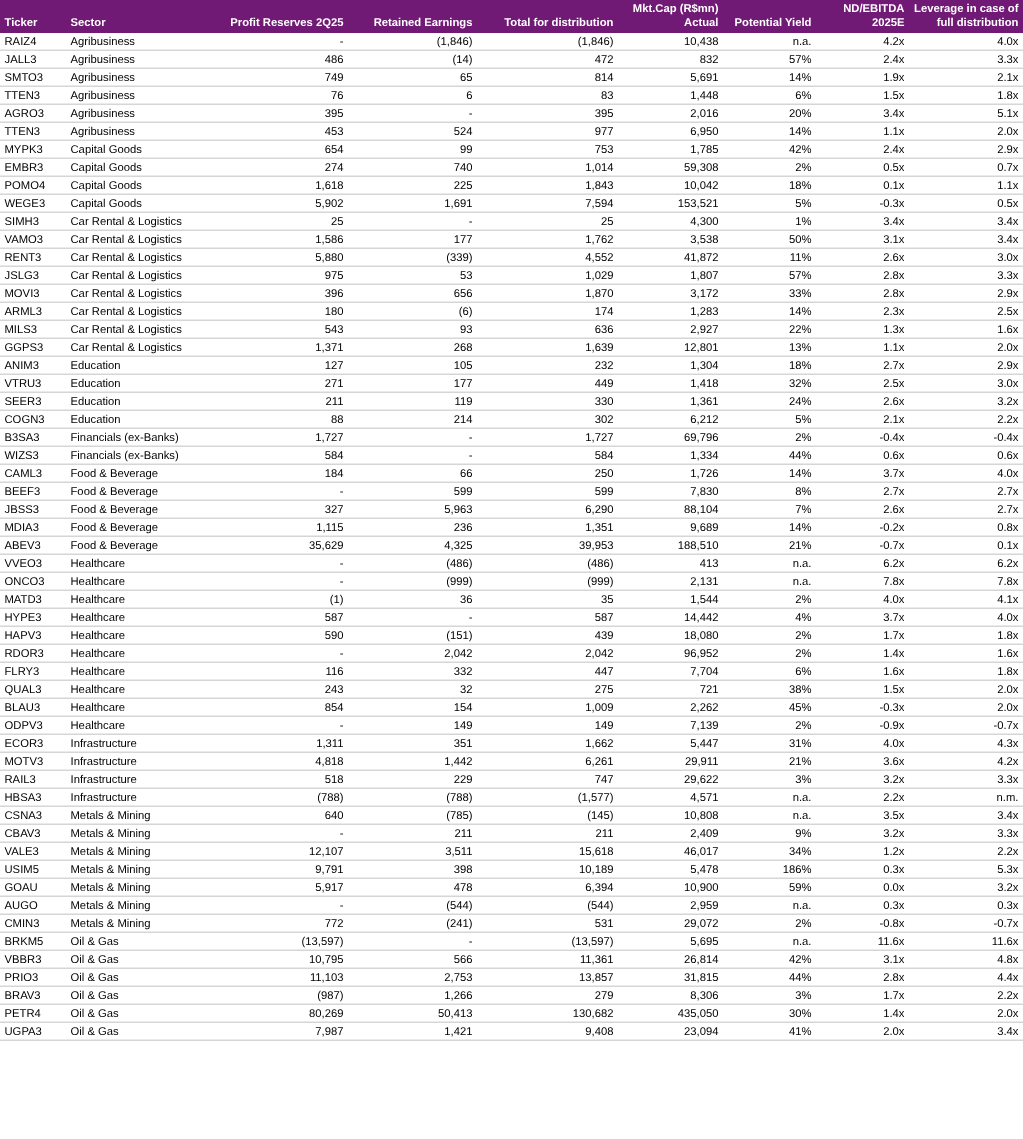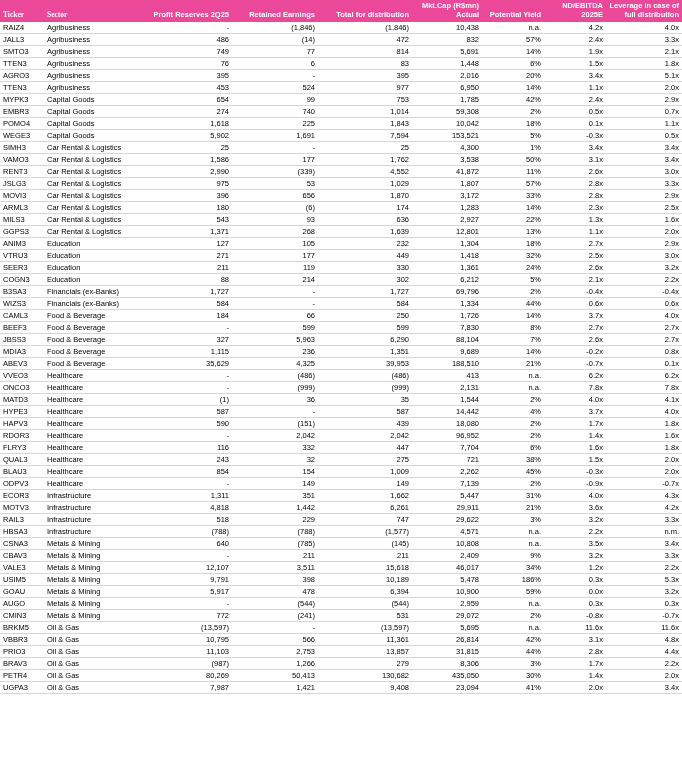--- a/index.html
+++ b/index.html
@@ -10,30 +10,30 @@
   body {
     font-family: "Liberation Sans", sans-serif;
     width: 682px;
   }
   table.data-table {
     border-collapse: collapse;
     width: 682px;
     table-layout: fixed;
   }
   table.data-table thead th {
-    background: #ec4899;
+    background: #701a75;
     color: #ffffff;
     font-size: 7.5px;
     font-weight: bold;
     padding: 2px 3px 3px 3px;
     vertical-align: bottom;
     line-height: 1.15;
     border: none;
   }
-  thead th.th-left { text-align: left; font-family: Liberation Serif, serif; }
+  thead th.th-left { text-align: left; }
   thead th.th-right { text-align: right; }
 
   table.data-table tbody td {
     font-size: 7.5px;
     color: #000000;
     padding: 1px 3px 1px 3px;
     border-bottom: 1px solid #d6d6d6;
     line-height: 1.2;
     white-space: nowrap;
     overflow: hidden;
@@ -100,21 +100,21 @@
         <td class="c-num">472</td>
         <td class="c-num">832</td>
         <td class="c-num">57%</td>
         <td class="c-num">2.4x</td>
         <td class="c-num">3.3x</td>
       </tr>
       <tr>
         <td class="c-ticker">SMTO3</td>
         <td class="c-sector">Agribusiness</td>
         <td class="c-num">749</td>
-        <td class="c-num">77</td>
+        <td class="c-num">65</td>
         <td class="c-num">814</td>
         <td class="c-num">5,691</td>
         <td class="c-num">14%</td>
         <td class="c-num">1.9x</td>
         <td class="c-num">2.1x</td>
       </tr>
       <tr>
         <td class="c-ticker">TTEN3</td>
         <td class="c-sector">Agribusiness</td>
         <td class="c-num">76</td>
@@ -209,21 +209,21 @@
         <td class="c-num">177</td>
         <td class="c-num">1,762</td>
         <td class="c-num">3,538</td>
         <td class="c-num">50%</td>
         <td class="c-num">3.1x</td>
         <td class="c-num">3.4x</td>
       </tr>
       <tr>
         <td class="c-ticker">RENT3</td>
         <td class="c-sector">Car Rental &amp; Logistics</td>
-        <td class="c-num">2,990</td>
+        <td class="c-num">5,880</td>
         <td class="c-num">(339)</td>
         <td class="c-num">4,552</td>
         <td class="c-num">41,872</td>
         <td class="c-num">11%</td>
         <td class="c-num">2.6x</td>
         <td class="c-num">3.0x</td>
       </tr>
       <tr>
         <td class="c-ticker">JSLG3</td>
         <td class="c-sector">Car Rental &amp; Logistics</td>

